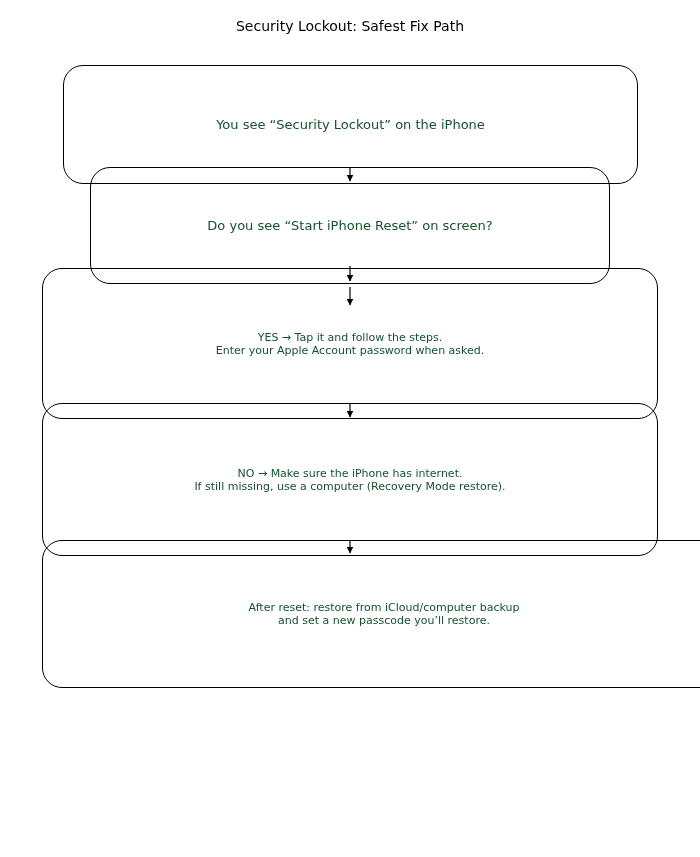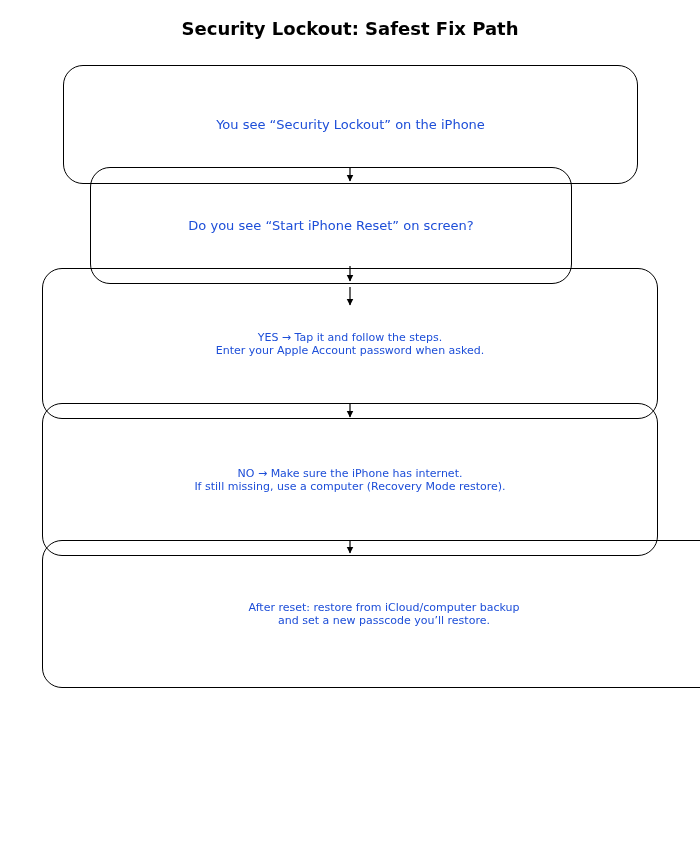--- a/index.html
+++ b/index.html
@@ -15,41 +15,41 @@
     font-family: "DejaVu Sans", "Liberation Sans", sans-serif;
     color: #000000;
     overflow: hidden;
   }
   .title {
     position: absolute;
     left: 0;
     top: 18px;
     width: 700px;
     text-align: center;
-    font-size: 18px;
-    font-weight: bold;
+    font-size: 14px;
+    font-weight: normal;
     color: #000000;
   }
   .node {
     position: absolute;
     box-sizing: border-box;
     border: 1.6px solid #000000;
     border-radius: 20px;
     background: transparent;
     display: flex;
     flex-direction: column;
     align-items: center;
     justify-content: center;
     text-align: center;
-    color: #1d4ed8;
+    color: #14532d;
   }
   .node.big-text { font-size: 13px; line-height: 16px; }
   .node.small-text { font-size: 11px; line-height: 13px; }
   #node-start    { left: 63px;  top: 65px;  width: 575px; height: 119px; }
-  #node-question { left: 90px;  top: 167px; width: 482px; height: 117px; }
+  #node-question { left: 90px;  top: 167px; width: 520px; height: 117px; }
   #node-yes      { left: 42px;  top: 268px; width: 616px; height: 151px; }
   #node-no       { left: 42px;  top: 403px; width: 616px; height: 153px; }
   #node-after    { left: 42px;  top: 540px; width: 684px; height: 148px; }
   .arrows {
     position: absolute;
     left: 0;
     top: 0;
     pointer-events: none;
   }
 </style>

